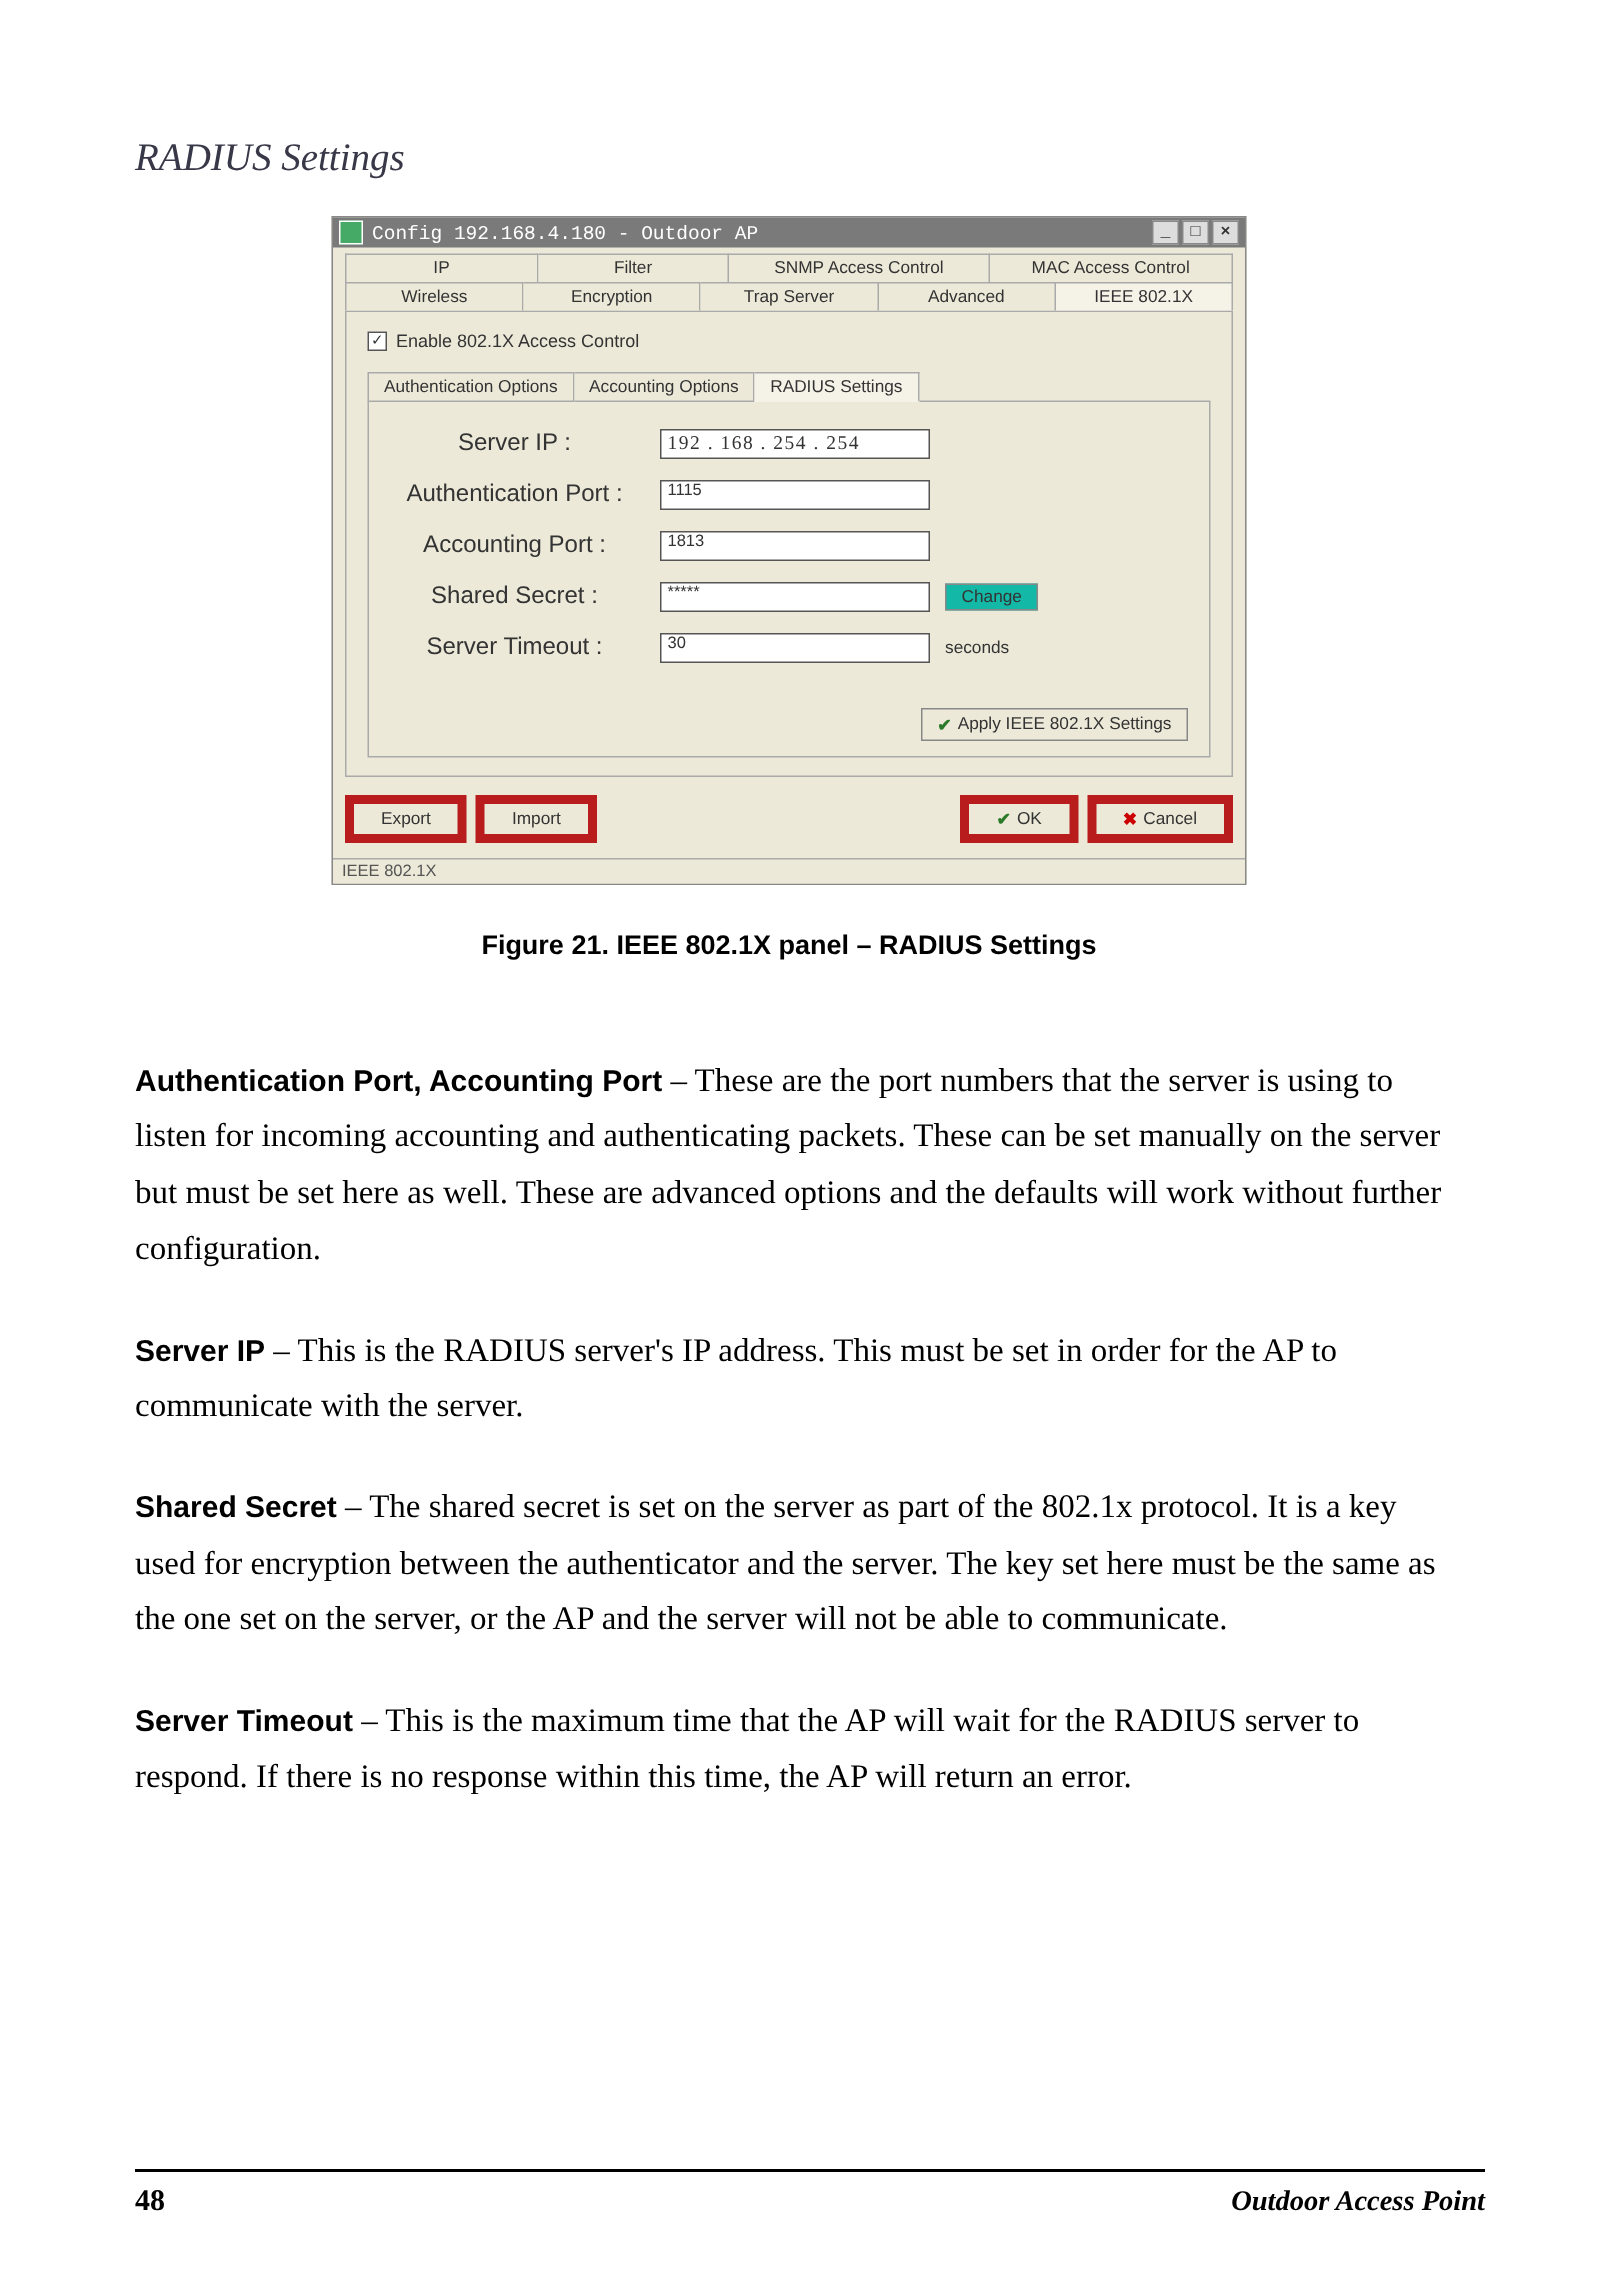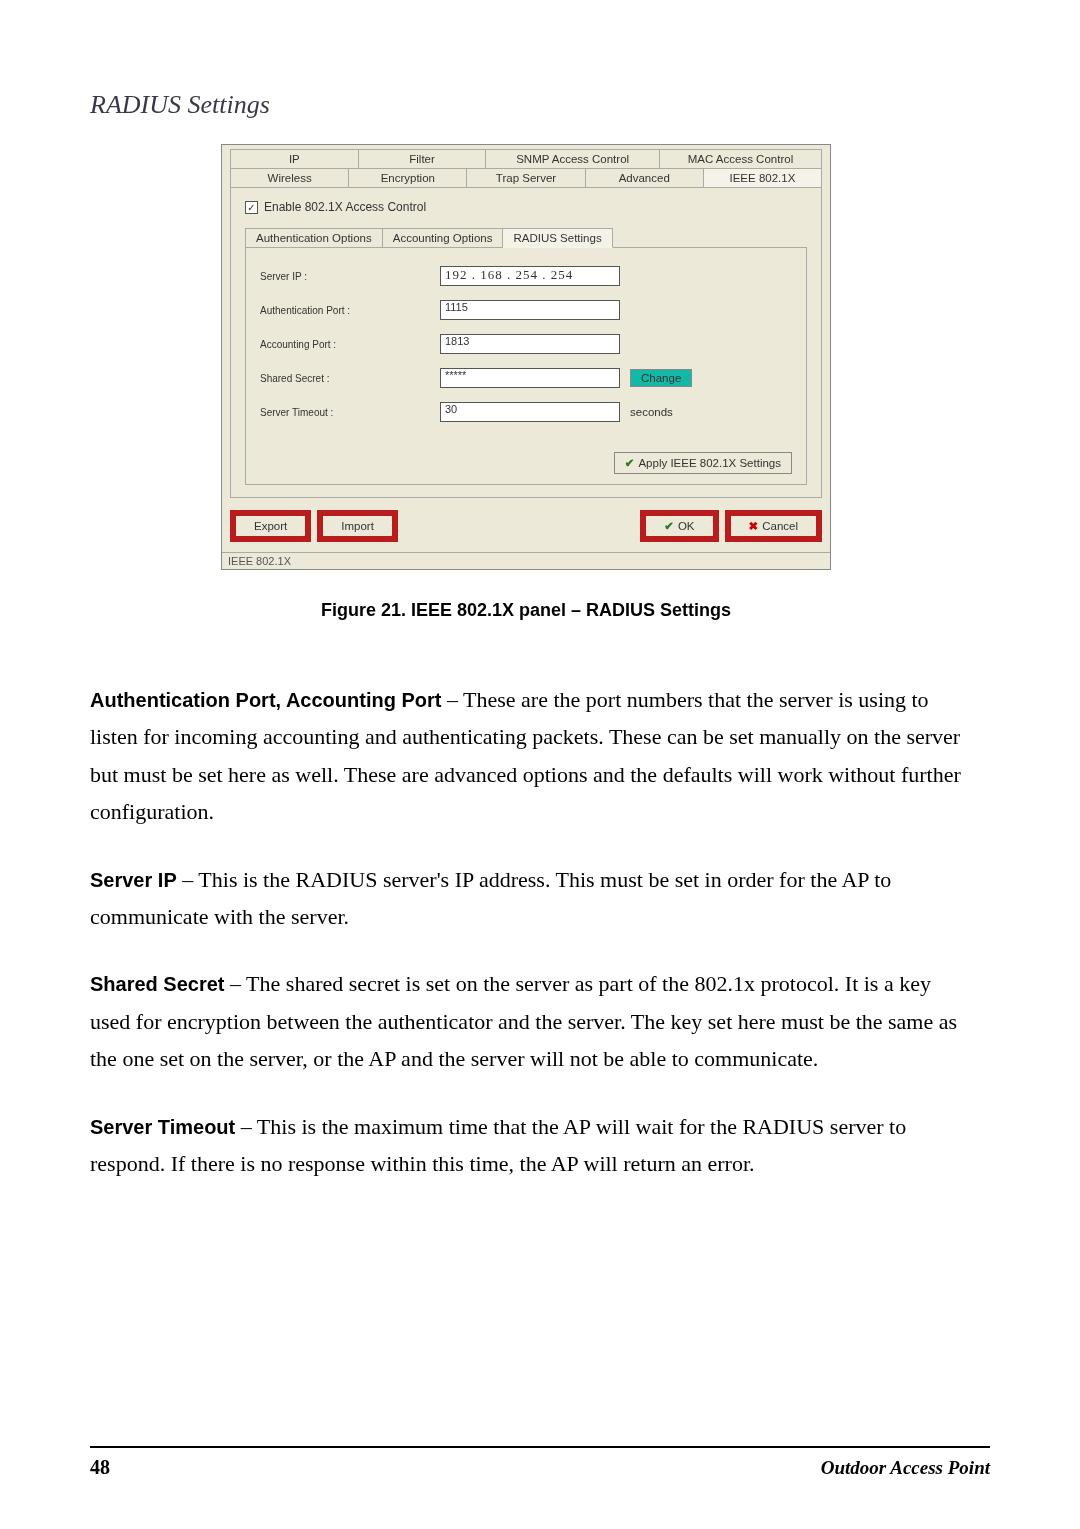--- a/index.html
+++ b/index.html
@@ -25,21 +25,21 @@
   .check-row { display: flex; align-items: center; gap: 6px; margin-bottom: 14px; }
   .checkbox { width: 13px; height: 13px; border: 1px solid #555; background: #fff; font-size: 10px; line-height: 11px; text-align: center; }
 
   .subtab-row { display: flex; margin-bottom: -1px; }
   .subtab { border: 1px solid #aaa; padding: 3px 10px; font-size: 11.5px; background: #ece9d8; }
   .subtab + .subtab { border-left: none; }
   .subtab.active { background: #f5f3e8; border-bottom-color: #f5f3e8; }
   .subpanel { border: 1px solid #aaa; background: #ece9d8; padding: 18px 14px 10px 14px; }
 
   .form-row { display: flex; align-items: center; margin-bottom: 14px; }
-  .form-label { width: 180px; text-align: left; padding-right: 14px; font-size: 10px; }
+  .form-label { width: 180px; text-align: center; padding-right: 14px; font-size: 16px; }
   .form-input { width: 180px; height: 20px; border: 1px solid #555; background: #fff; padding: 0 4px; font-size: 12px; font-family: "Times New Roman", serif; }
   .form-input.dense { font-family: Tahoma, sans-serif; font-size: 11px; letter-spacing: 0; }
   .btn { border: 1px solid #888; background: #14b8a6; padding: 2px 10px; font-size: 11.5px; margin-left: 10px; }
   .after-text { margin-left: 10px; font-size: 11.5px; }
 
   .apply-row { display: flex; justify-content: flex-end; margin-top: 30px; }
   .apply-btn { border: 1px solid #888; padding: 3px 10px; font-size: 11.5px; display: flex; align-items: center; gap: 4px; background: #ece9d8; }
   .check-icon { color: #2a7a2a; font-weight: bold; }
 
   .bottom-bar { display: flex; justify-content: space-between; padding: 12px 8px 10px 8px; background: #ece9d8; }
@@ -60,20 +60,29 @@
   .footer-right { font-style: italic; font-weight: bold; font-size: 19px; }
 </style>
 </head>
 <body>
 
 <div class="page">
   <div class="section-title">RADIUS Settings</div>
 
   <div class="win-wrap">
     <div class="window">
+      <div class="titlebar">
+        <div class="app-icon"></div>
+        <span>Config 192.168.4.180 - Outdoor AP</span>
+        <div class="win-btns">
+          <div class="win-btn">_</div>
+          <div class="win-btn">□</div>
+          <div class="win-btn">×</div>
+        </div>
+      </div>
 
       <div class="tab-rows">
         <div class="tab-row">
           <div class="tab">IP</div>
           <div class="tab">Filter</div>
           <div class="tab" style="flex:1.4">SNMP Access Control</div>
           <div class="tab" style="flex:1.3">MAC Access Control</div>
         </div>
         <div class="tab-row">
           <div class="tab">Wireless</div>

